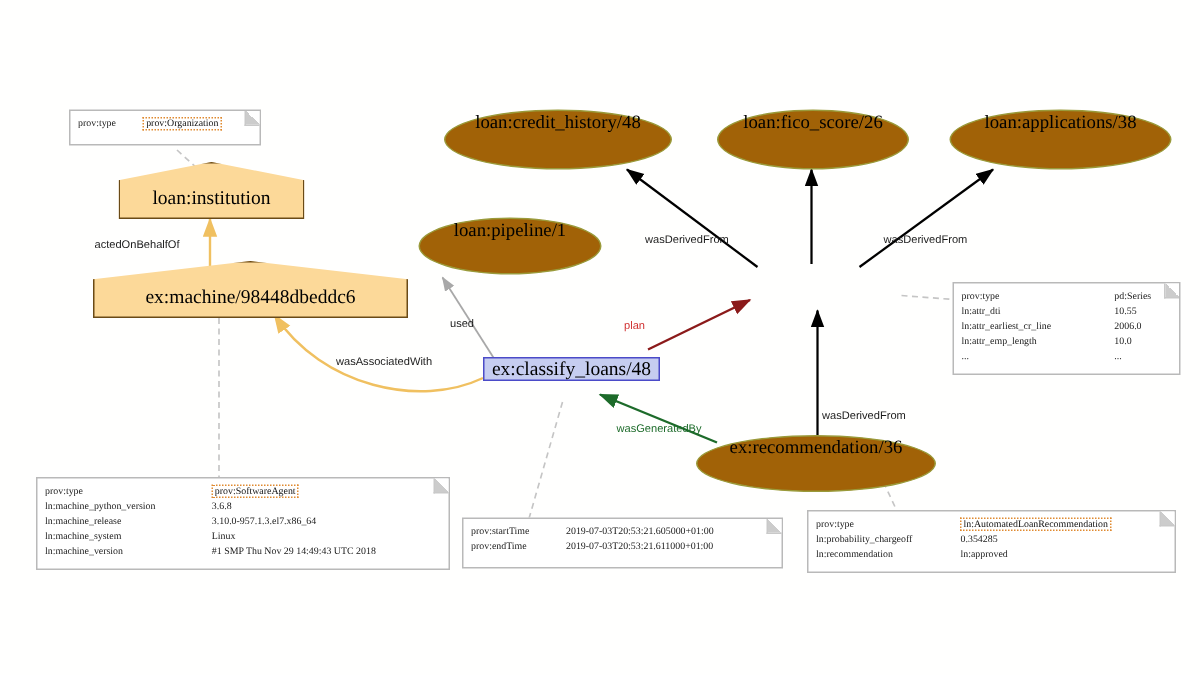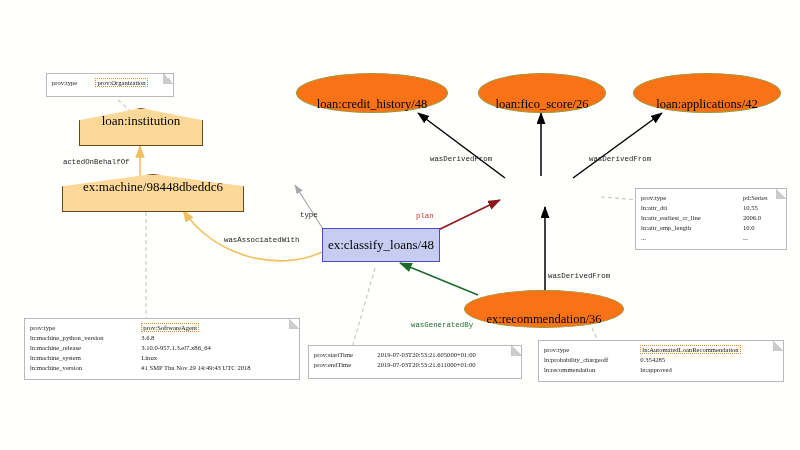--- a/index.html
+++ b/index.html
@@ -18,25 +18,25 @@
   #edges {
     position: absolute;
     left: 0; top: 0;
     width: 800px; height: 450px;
     pointer-events: none;
   }
 
   
   .entity {
     position: absolute;
-    background: #f97316;
+    background: #a16207;
     border: 1.3px solid #9a9a3a;
     border-radius: 50%;
     display: flex;
-    align-items: flex-end;
+    align-items: flex-start;
     justify-content: center;
     color: #000;
     font-size: 12.5px;
     white-space: nowrap;
     box-sizing: border-box;
   }
 
   
   .activity {
     position: absolute;
@@ -58,21 +58,21 @@
     border: 1.6px solid #6a4a16;
     box-sizing: border-box;
     display: flex;
     align-items: flex-end;
     justify-content: center;
     color: #000;
     font-size: 13px;
     white-space: nowrap;
     clip-path: polygon(0% 32%, 50% 0%, 100% 32%, 100% 100%, 0% 100%);
   }
-  .agent > span { padding-bottom: 16px; }
+  .agent > span { padding-bottom: 5px; }
 
   
   .note {
     position: absolute;
     background: #ffffff;
     border: 1px solid #b9b9b9;
     box-sizing: border-box;
     font-size: 6.6px;
     color: #1a1a1a;
     padding: 4px 5px 3px 5px;
@@ -104,24 +104,24 @@
     display: inline-block;
     line-height: 1.1;
   }
 
   
   .elabel {
     position: absolute;
     font-size: 7.4px;
     color: #1a1a1a;
     white-space: nowrap;
-    font-family: Liberation Mono, monospace;
+    font-family: Liberation Sans, sans-serif;
   }
   .elabel.red   { color: #d03030; }
-  .elabel.green { color: #1d6b2a; margin-top: 40px; }
+  .elabel.green { color: #1d6b2a; }
 </style>
 </head>
 <body>
 
 <div id="canvas">
 
   <svg id="edges" viewBox="0 0 800 450">
     <defs>
       <marker id="ar-black" markerWidth="9" markerHeight="9" refX="7.4" refY="3" orient="auto">
         <path d="M0,0 L8,3 L0,6 z" fill="#000000"></path>
@@ -167,48 +167,51 @@
 
   <div class="entity" style="left:296px; top:73px; width:152px; height:40px;">
     <span>loan:credit_history/48</span>
   </div>
 
   <div class="entity" style="left:478px; top:73px; width:128px; height:40px;">
     <span>loan:fico_score/26</span>
   </div>
 
   <div class="entity" style="left:633px; top:73px; width:148px; height:40px;">
-    <span>loan:applications/42</span>
-  </div>
-
+    <span>loan:applications/38</span>
+  </div>
+
+  <div class="entity" style="left:279px; top:145px; width:122px; height:38px;">
+    <span>loan:pipeline/1</span>
+  </div>
 
 
   <div class="entity" style="left:464px; top:290px; width:160px; height:38px;">
     <span>ex:recommendation/36</span>
   </div>
 
-  <div class="activity" style="left:322px; top:228px; width:118px; height:34px;">
+  <div class="activity" style="left:322px; top:238px; width:118px; height:16px;">
     <span>ex:classify_loans/48</span>
   </div>
 
   <div class="agent" style="left:79px; top:108px; width:124px; height:38px;">
     <span>loan:institution</span>
   </div>
 
-  <div class="agent" style="left:62px; top:174px; width:182px; height:38px;">
+  <div class="agent" style="left:62px; top:174px; width:210px; height:38px;">
     <span>ex:machine/98448dbeddc6</span>
   </div>
 
   <span class="elabel" style="left:430px; top:155px;">wasDerivedFrom</span>
   <span class="elabel" style="left:589px; top:155px;">wasDerivedFrom</span>
   <span class="elabel red" style="left:416px; top:212px;">plan</span>
   <span class="elabel green" style="left:411px; top:281px;">wasGeneratedBy</span>
   <span class="elabel" style="left:548px; top:272px;">wasDerivedFrom</span>
   <span class="elabel" style="left:224px; top:236px;">wasAssociatedWith</span>
-  <span class="elabel" style="left:300px; top:211px;">type</span>
+  <span class="elabel" style="left:300px; top:211px;">used</span>
   <span class="elabel" style="left:63px; top:158px;">actedOnBehalfOf</span>
 
   <div class="note" style="left:46px; top:73px; width:128px; height:24px;">
     <span class="dog-ear"></span>
     <table>
       <tbody>
           <tr>
         <td class="k">prov:type</td>
         <td><span class="hl">prov:Organization</span></td>
       </tr>

